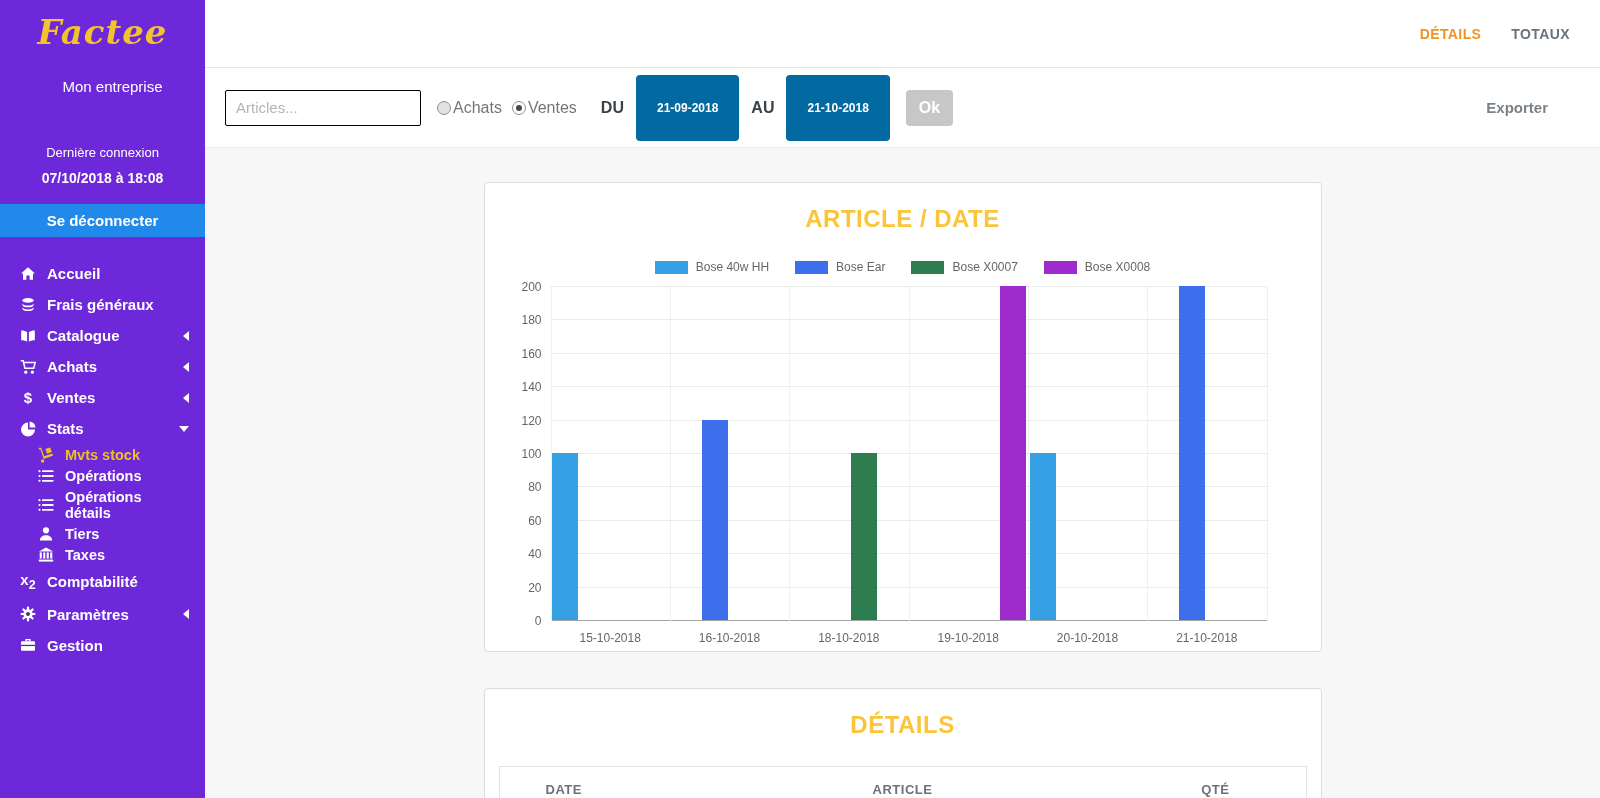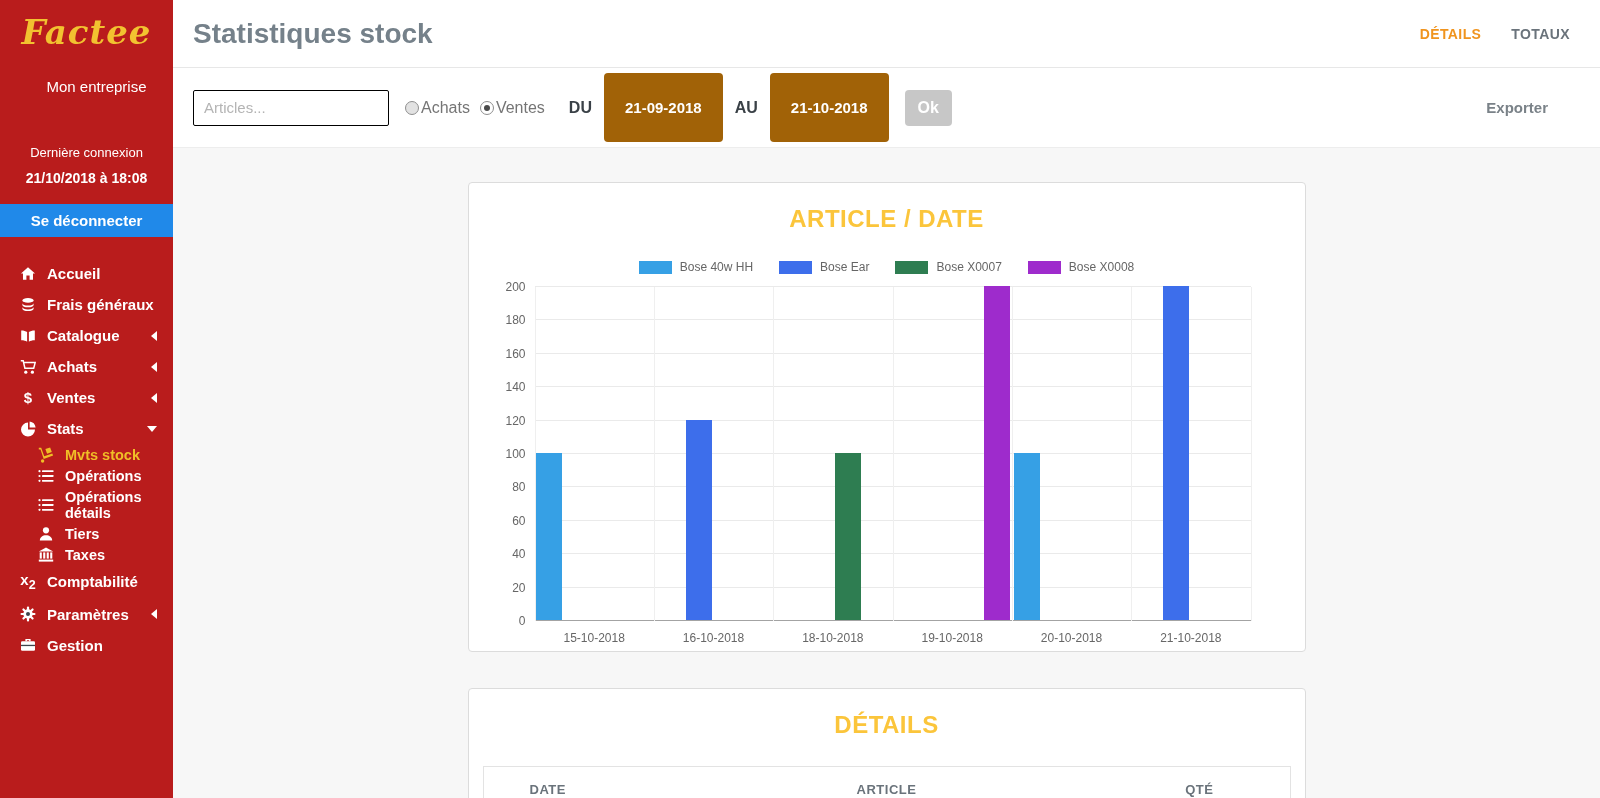--- a/index.html
+++ b/index.html
@@ -1,20 +1,20 @@
 <!DOCTYPE html>
 <html><head>
 <meta charset="utf-8">
 <style>
   * { box-sizing: border-box; margin: 0; padding: 0; }
   html,body { width:1600px; height:798px; overflow:hidden; }
   body { font-family:"Liberation Sans", sans-serif; display:flex; background:#f7f7f7; }
 
   
-  .sidebar { width:173px; flex-shrink:0; background:#b91c1c; color:#fff; height:798px; }
+  .sidebar { width:205px; flex-shrink:0; background:#6d28d9; color:#fff; height:798px; }
   .logo { text-align:center; margin-top:12px; font-family:"DejaVu Serif", serif; font-style:italic; font-weight:bold; font-size:34px; color:#f2c230; letter-spacing:1px; cursor:pointer; }
   .company { text-align:center; margin-top:26px; font-size:15px;margin-left:20px; }
   .lastlog-label { text-align:center; margin-top:50px; font-size:13px; }
   .lastlog-value { text-align:center; margin-top:10px; font-size:14px; font-weight:bold; }
   .logout { margin-top:18px; height:33px; background:#2089e9; color:#fff; font-weight:bold; font-size:15px; display:flex; align-items:center; justify-content:center; cursor:pointer; }
   nav { margin-top:21px; }
   .nav-item { display:flex; align-items:center; padding:7px 16px 7px 18px; font-weight:bold; font-size:15px; cursor:pointer; }
   .nav-item .nav-icon { width:20px; margin-right:9px; display:inline-flex; justify-content:center; align-items:center; flex-shrink:0; }
   .nav-item.sub { padding:2.5px 16px 2.5px 36px; font-size:14.5px; }
   .nav-item.active { color:#f0be27; }
@@ -35,21 +35,21 @@
   .filterbar { height:80px; background:#fff; border-bottom:1px solid #ededed; display:flex; align-items:center; padding:0 52px 0 20px; flex-shrink:0; }
   .search-input { width:196px; height:36px; border:1px solid #000000; border-radius:2px; padding:0 10px; font-size:15px; color:#555; font-family:"Liberation Sans", sans-serif; outline:none; }
   .search-input::placeholder { color:#b4b4b4; }
   .radios { display:flex; align-items:center; margin-left:16px; gap:10px; }
   .radio { display:flex; align-items:center; gap:2px; color:#757575; font-size:16px; cursor:pointer; }
   .rc { width:14px; height:14px; border:1px solid #8f8f8f; border-radius:50%; background:#e2e2e2; position:relative; }
   .radio.sel .rc { background:#fff; }
   .radio.sel .rc::after { content:""; position:absolute; left:3px; top:3px; width:6px; height:6px; border-radius:50%; background:#4a4a4a; }
   .du-au { font-weight:bold; font-size:16px; color:#3a4147; margin:0 12px 0 24px; }
   .du-au.au { margin-left:12px; }
-  .date-btn { background:#a16207; color:#fff; font-weight:bold; font-size:15px; padding:26px 21px; border-radius:4px; border:none; cursor:pointer; font-family:"Liberation Sans", sans-serif; }
+  .date-btn { background:#0369a1; color:#fff; font-weight:bold; font-size:12px; padding:26px 21px; border-radius:4px; border:none; cursor:pointer; font-family:"Liberation Sans", sans-serif; }
   .ok-btn { background:#c7c7c7; color:#fff; font-weight:bold; font-size:16px; padding:9px 13px; border-radius:4px; border:none; cursor:pointer; margin-left:16px; font-family:"Liberation Sans", sans-serif; }
   .exporter { margin-left:auto; color:#7a8288; font-weight:bold; font-size:15px; cursor:pointer; }
 
   .content { flex:1; overflow:hidden; padding-top:34px; display:flex; flex-direction:column; align-items:center; gap:36px; }
   .card { width:838px; background:#fff; border:1px solid #dcdcdc; border-radius:4px; flex-shrink:0; }
   .card-title { text-align:center; font-size:24px; font-weight:bold; letter-spacing:.5px; color:#fbc53b; margin-top:22px; }
 
   
   .chart-card { height:470px; }
   .legend { display:flex; justify-content:center; align-items:center; gap:26px; margin-top:27px; }
@@ -72,21 +72,21 @@
   .th-center { text-align:center; }
   .th-right { text-align:right; padding-right:76px; }
 </style>
 </head>
 <body>
 
 <aside class="sidebar">
   <div class="logo">Factee</div>
   <div class="company">Mon entreprise</div>
   <div class="lastlog-label">Dernière connexion</div>
-  <div class="lastlog-value">21/10/2018 à 18:08</div>
+  <div class="lastlog-value">07/10/2018 à 18:08</div>
   <div class="logout">Se déconnecter</div>
   <nav id="nav">
       <div class="nav-item">
         <span class="nav-icon">
           <svg viewBox="0 0 16 16">
             <path d="M8 1.2 15 7.4h-2v6.4h-3.4V9.4H6.4v4.4H3V7.4H1z"></path>
           </svg>
         </span>
         <span>Accueil</span>
       </div>
@@ -223,21 +223,20 @@
             <rect x="1" y="7.8" width="14" height="1.3" fill="#3e444b"></rect>
           </svg>
         </span>
         <span>Gestion</span>
       </div>
     </nav>
 </aside>
 
 <div class="main">
   <header class="topbar">
-    <h1 class="page-title">Statistiques stock</h1>
     <div class="topbar-tabs">
       <span class="topbar-tab active">DÉTAILS</span>
       <span class="topbar-tab">TOTAUX</span>
     </div>
   </header>
 
   <div class="filterbar">
     <input class="search-input" placeholder="Articles..." style="">
     <div class="radios">
       <span class="radio">

